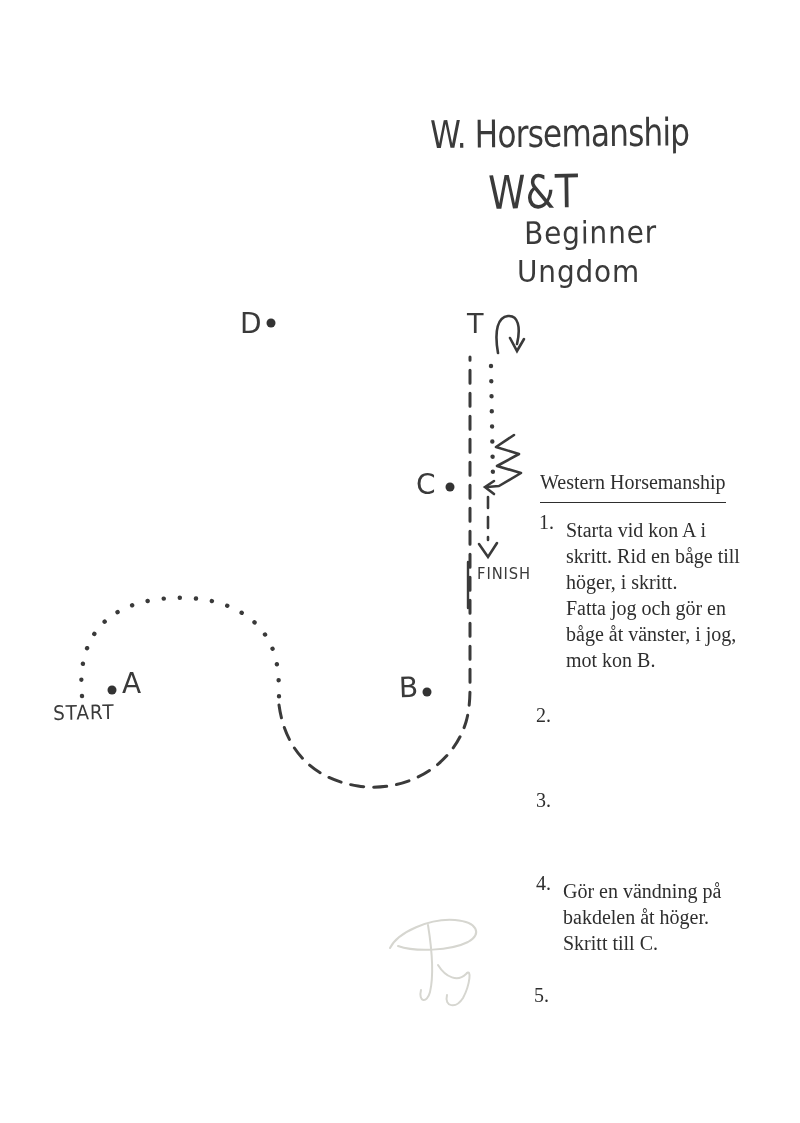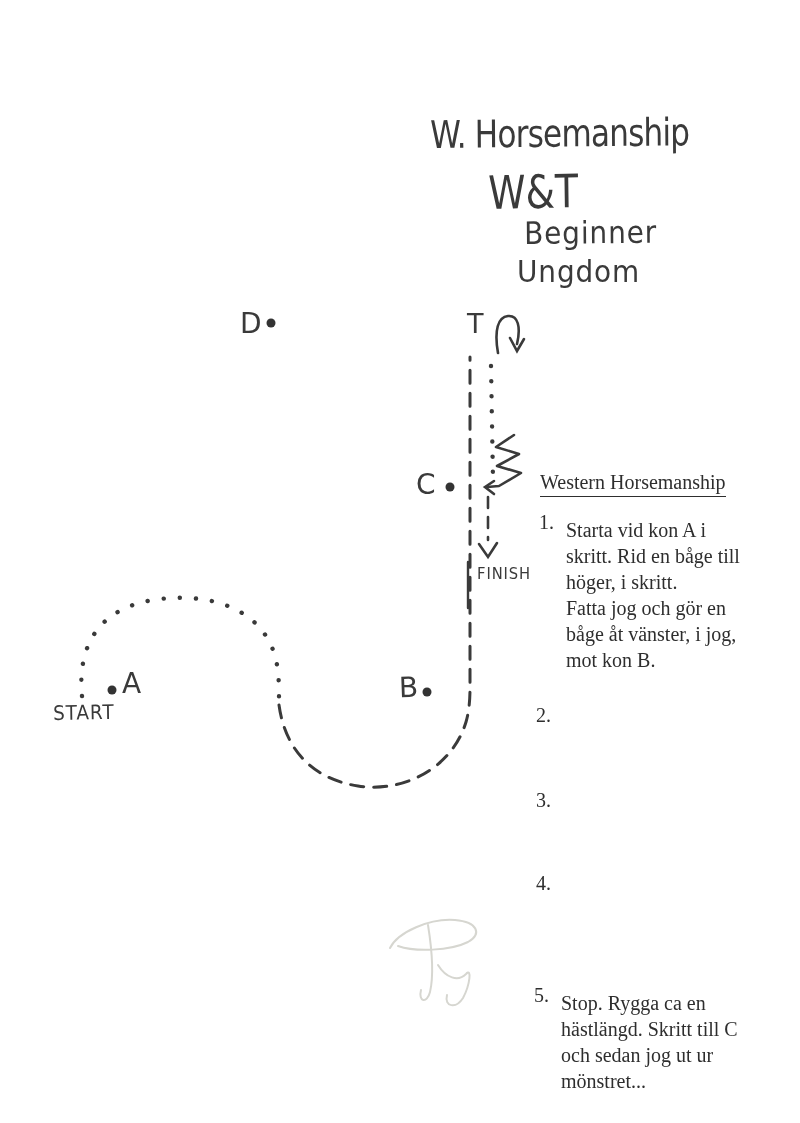--- a/index.html
+++ b/index.html
@@ -32,21 +32,21 @@
   .lbl-finish{left:477px;top:566px;font-size:16px;letter-spacing:1px;transform:scaleX(.92);transform-origin:left top;}
   
   .typed{
     font-family:"Liberation Serif", serif;
     color:#2e2e2e;
   }
   .instr-heading{
     left:540px;top:471px;
     font-size:20px;
     border-bottom:1.5px solid #2e2e2e;
-    padding-bottom:2px;
+    padding-bottom:8px;
     white-space:nowrap;
   }
   .instr-item{display:flex;width:252px;}
   .instr-num{width:27px;flex:0 0 27px;font-size:20px;line-height:26px;}
   .instr-text{font-size:20px;line-height:26px;white-space:pre-line;margin-top:8px;}
   .it1{left:539px;top:509px;}
   .it2{left:536px;top:702px;}
   .it3{left:536px;top:787px;}
   .it4{left:536px;top:870px;}
   .it5{left:534px;top:982px;}
@@ -115,20 +115,19 @@
 mot kon B.</div>
 </div>
 <div class="abs instr-item it2">
   <div class="typed instr-num">2.</div>
 </div>
 <div class="abs instr-item it3">
   <div class="typed instr-num">3.</div>
 </div>
 <div class="abs instr-item it4">
   <div class="typed instr-num">4.</div>
+  <div class="typed instr-text">Gör en vändning på
+bakdelen åt höger.
+Skritt till C.</div>
 </div>
 <div class="abs instr-item it5">
   <div class="typed instr-num">5.</div>
-  <div class="typed instr-text">Stop. Rygga ca en
-hästlängd. Skritt till C
-och sedan jog ut ur
-mönstret...</div>
 </div>
 
 </body></html>

